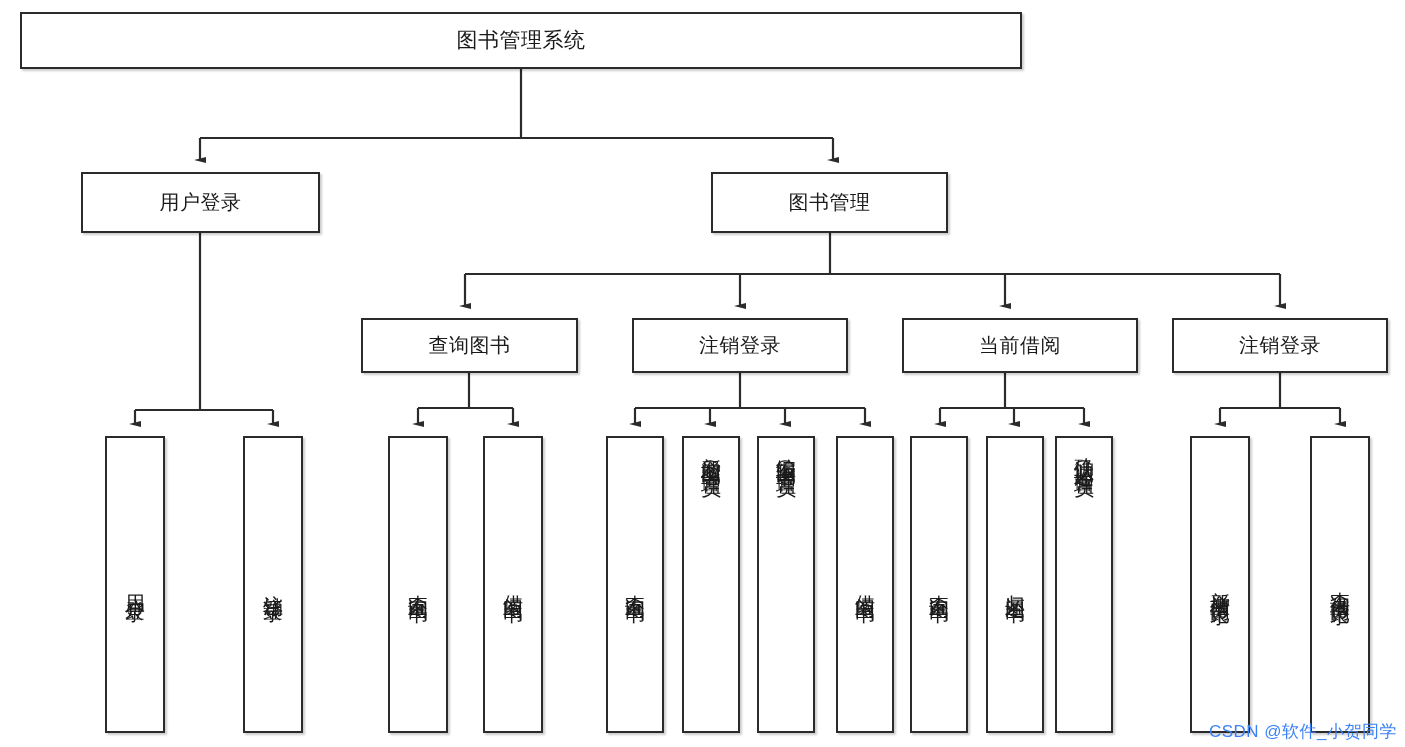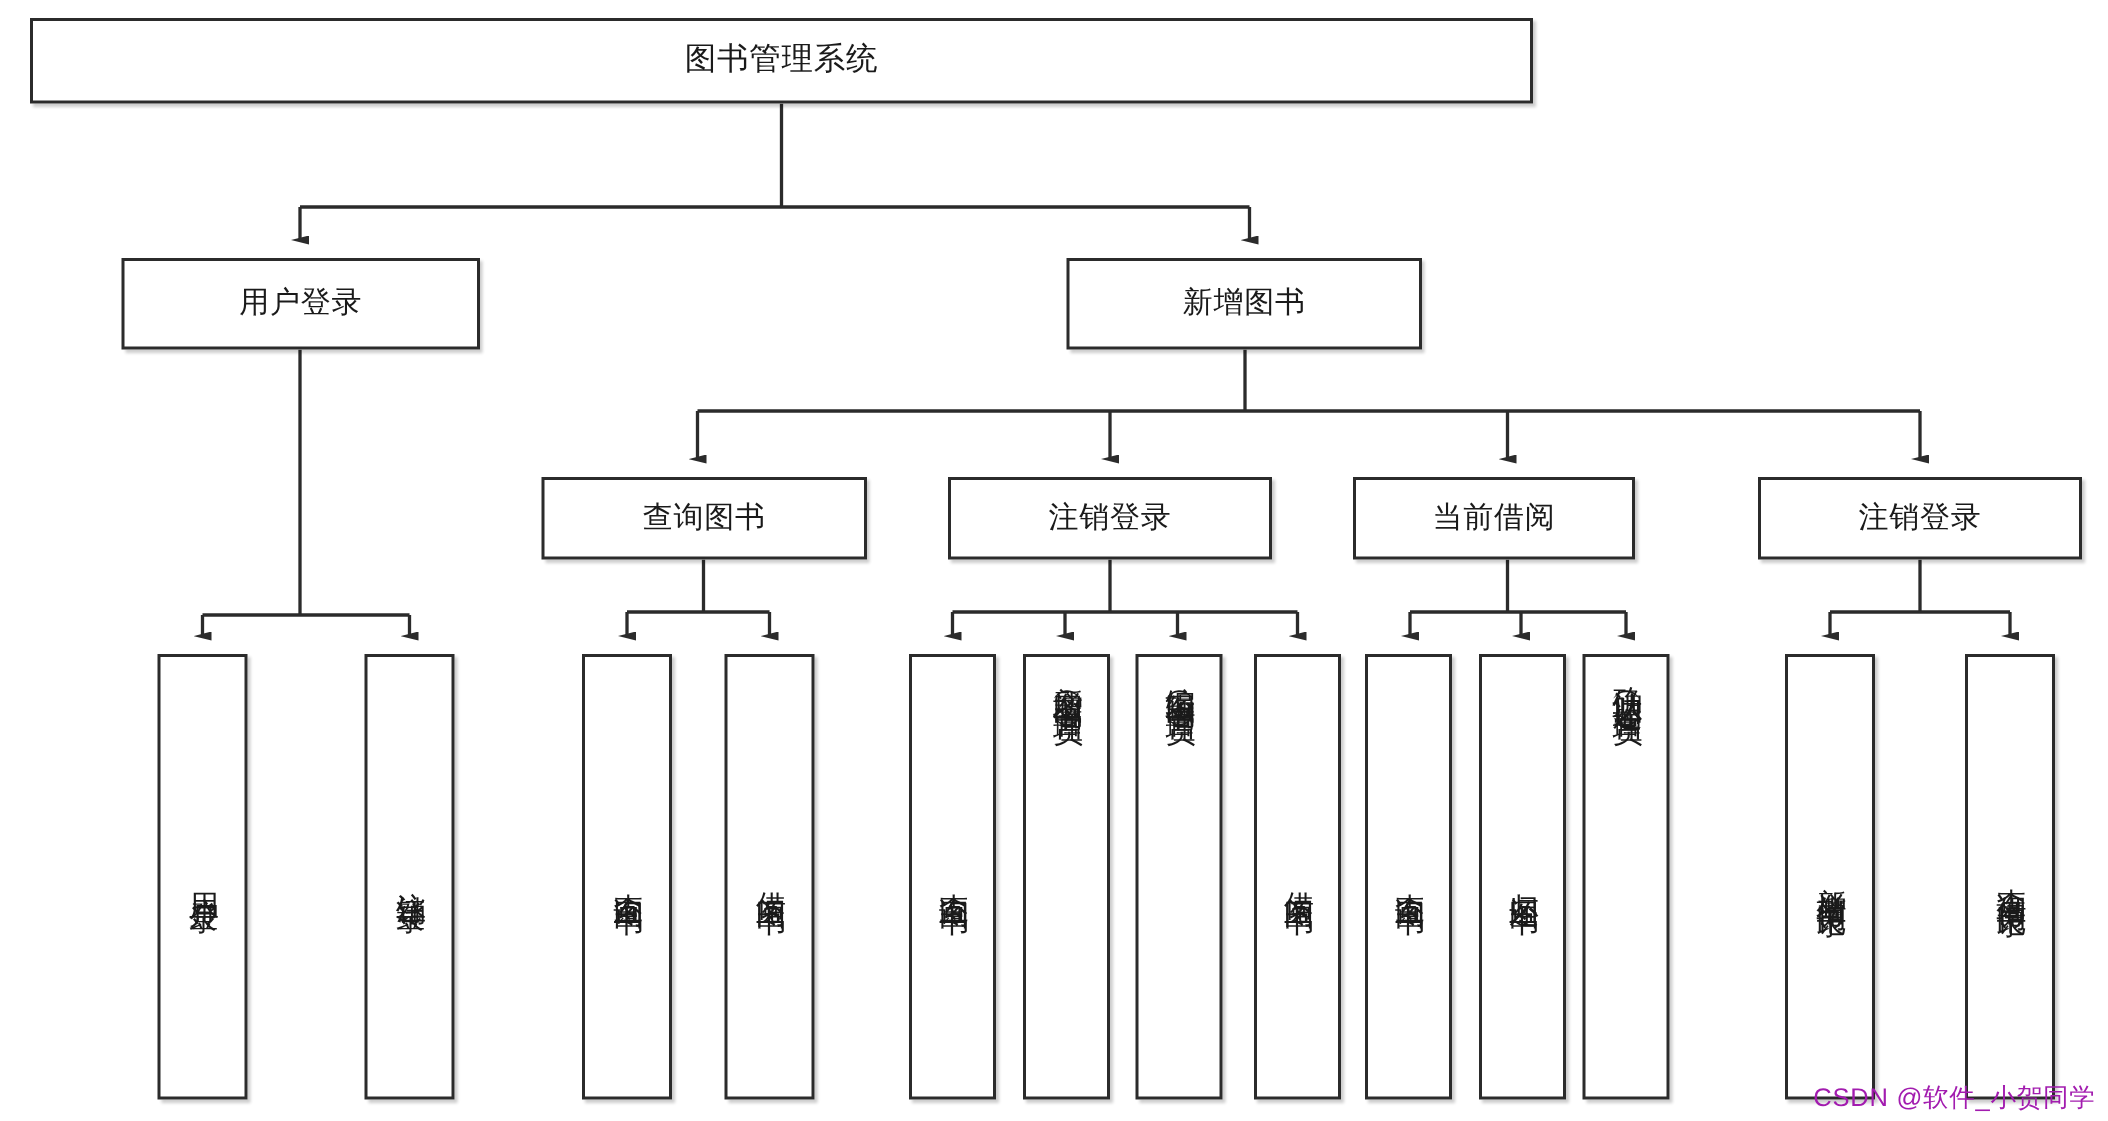--- a/index.html
+++ b/index.html
@@ -51,21 +51,21 @@
     display:flex;
     align-items:center;
     justify-content:center;
   }
   .leafwrap.top{align-items:flex-start;padding-top:4px;}
 
   .watermark{
     position:absolute;
     right:8px;bottom:4px;
     font-size:17px;
-    color:#a21caf;
+    color:#3b82f6;
     letter-spacing:0.5px;
     white-space:nowrap;
     font-family:"Liberation Sans","DejaVu Sans",sans-serif;
   }
 </style>
 </head>
 <body>
 
 <div id="diagram-root">
 
@@ -120,30 +120,30 @@
   </svg>
 
   <div class="node root" style="left:20px;top:12px;width:1002px;height:57px;">
     <span class="label">图书管理系统</span>
   </div>
 
   <div class="node lvl2" style="left:81px;top:172px;width:239px;height:61px;">
     <span class="label">用户登录</span>
   </div>
   <div class="node lvl2" style="left:711px;top:172px;width:237px;height:61px;">
-    <span class="label">新增图书</span>
+    <span class="label">图书管理</span>
   </div>
 
   <div class="node lvl3" style="left:361px;top:318px;width:217px;height:55px;">
     <span class="label">查询图书</span>
   </div>
   <div class="node lvl3" style="left:632px;top:318px;width:216px;height:55px;">
     <span class="label">注销登录</span>
   </div>
-  <div class="node lvl3" style="left:902px;top:318px;width:188px;height:55px;">
+  <div class="node lvl3" style="left:902px;top:318px;width:236px;height:55px;">
     <span class="label">当前借阅</span>
   </div>
   <div class="node lvl3" style="left:1172px;top:318px;width:216px;height:55px;">
     <span class="label">注销登录</span>
   </div>
 
   <div class="node leaf" style="left:105px;top:436px;width:60px;height:297px;">
     <div class="leafwrap">
       <span class="label">用户登录</span>
     </div>

